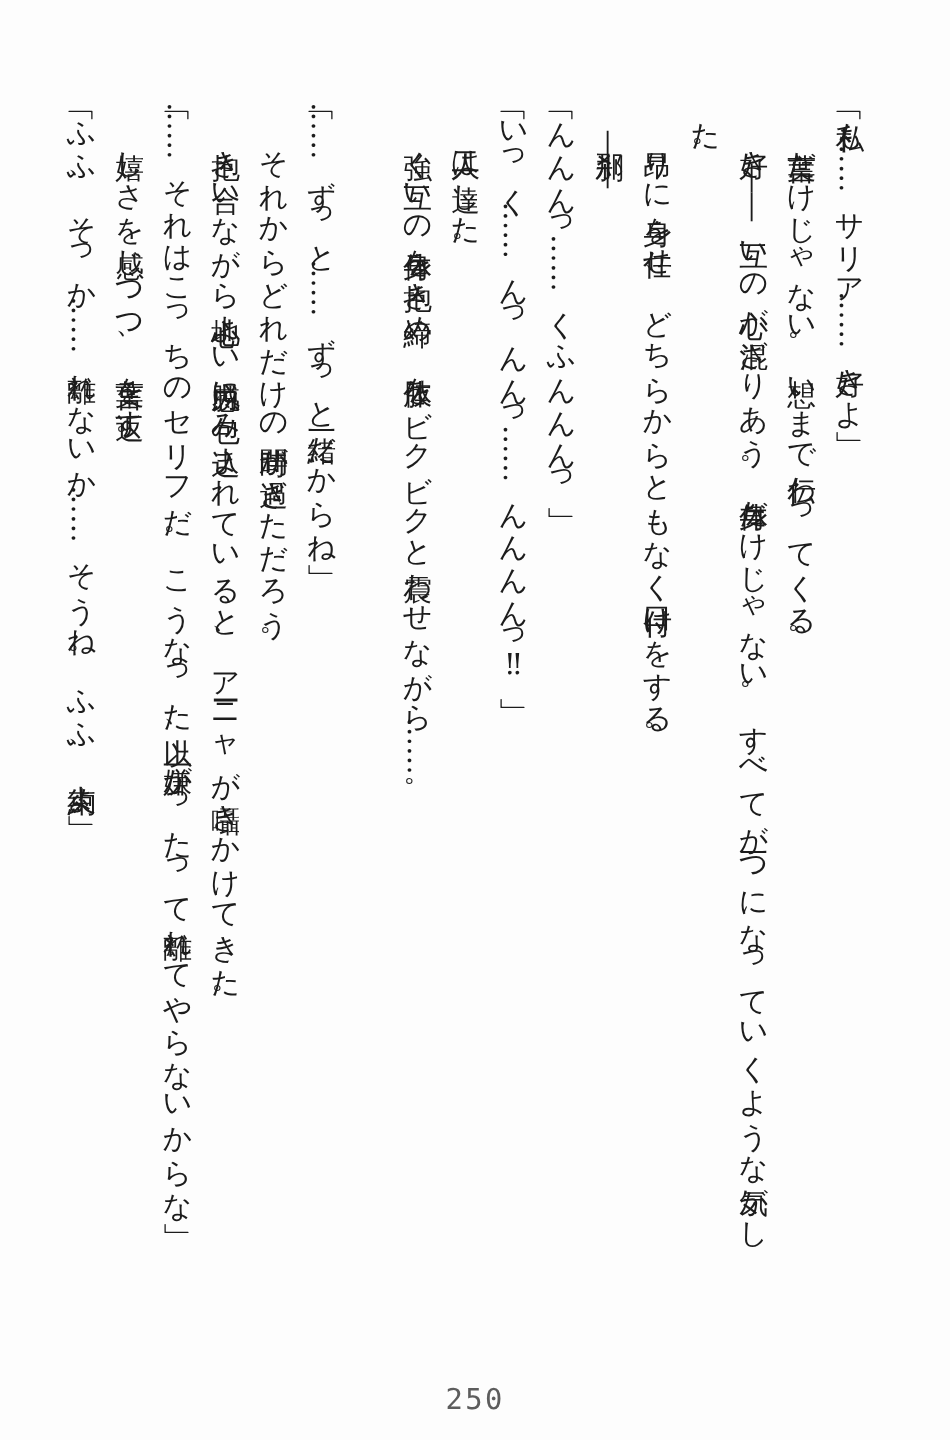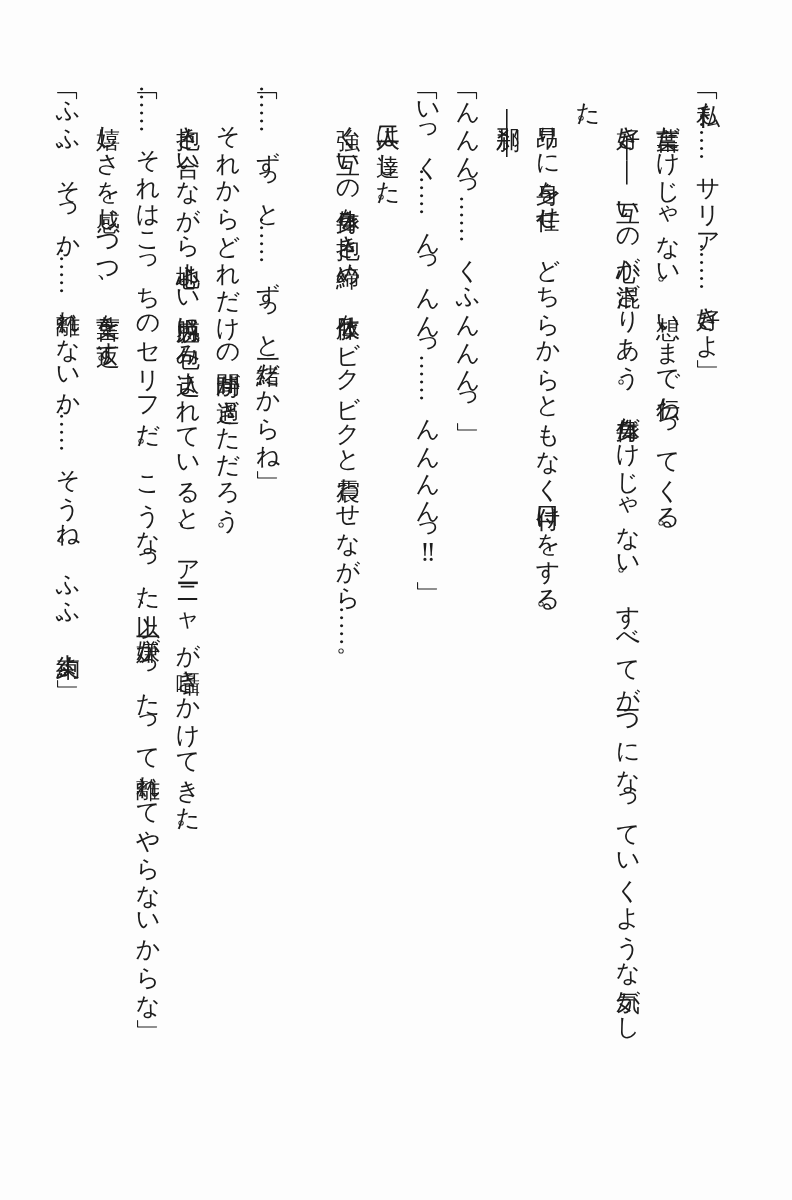--- a/index.html
+++ b/index.html
@@ -73,14 +73,15 @@
     <p class="indent">強く互いの身体を抱き締め、肢体をビクビクと震わせながら……。</p>
     <p class="blank">&nbsp;</p>
     <p>「……ずっと……ずっと一緒だからね」</p>
     <p class="indent">それからどれだけの時間が過ぎただろう。</p>
     <p class="indent">抱き合いながら心地よい脱力感に包み込まれていると、アーニャが囁きかけてきた。</p>
     <p>「……それはこっちのセリフだ。こうなった以上、嫌がったって離れてやらないからな」</p>
     <p class="indent">嬉しさを感じつつ、言葉を返す。</p>
     <p>「ふふ、そっか……離れないか……そうね。ふふ、約束よ」</p>
   </main>
 
+  <footer class="page-number">250</footer>
 
 </div>
 
 </body></html>

